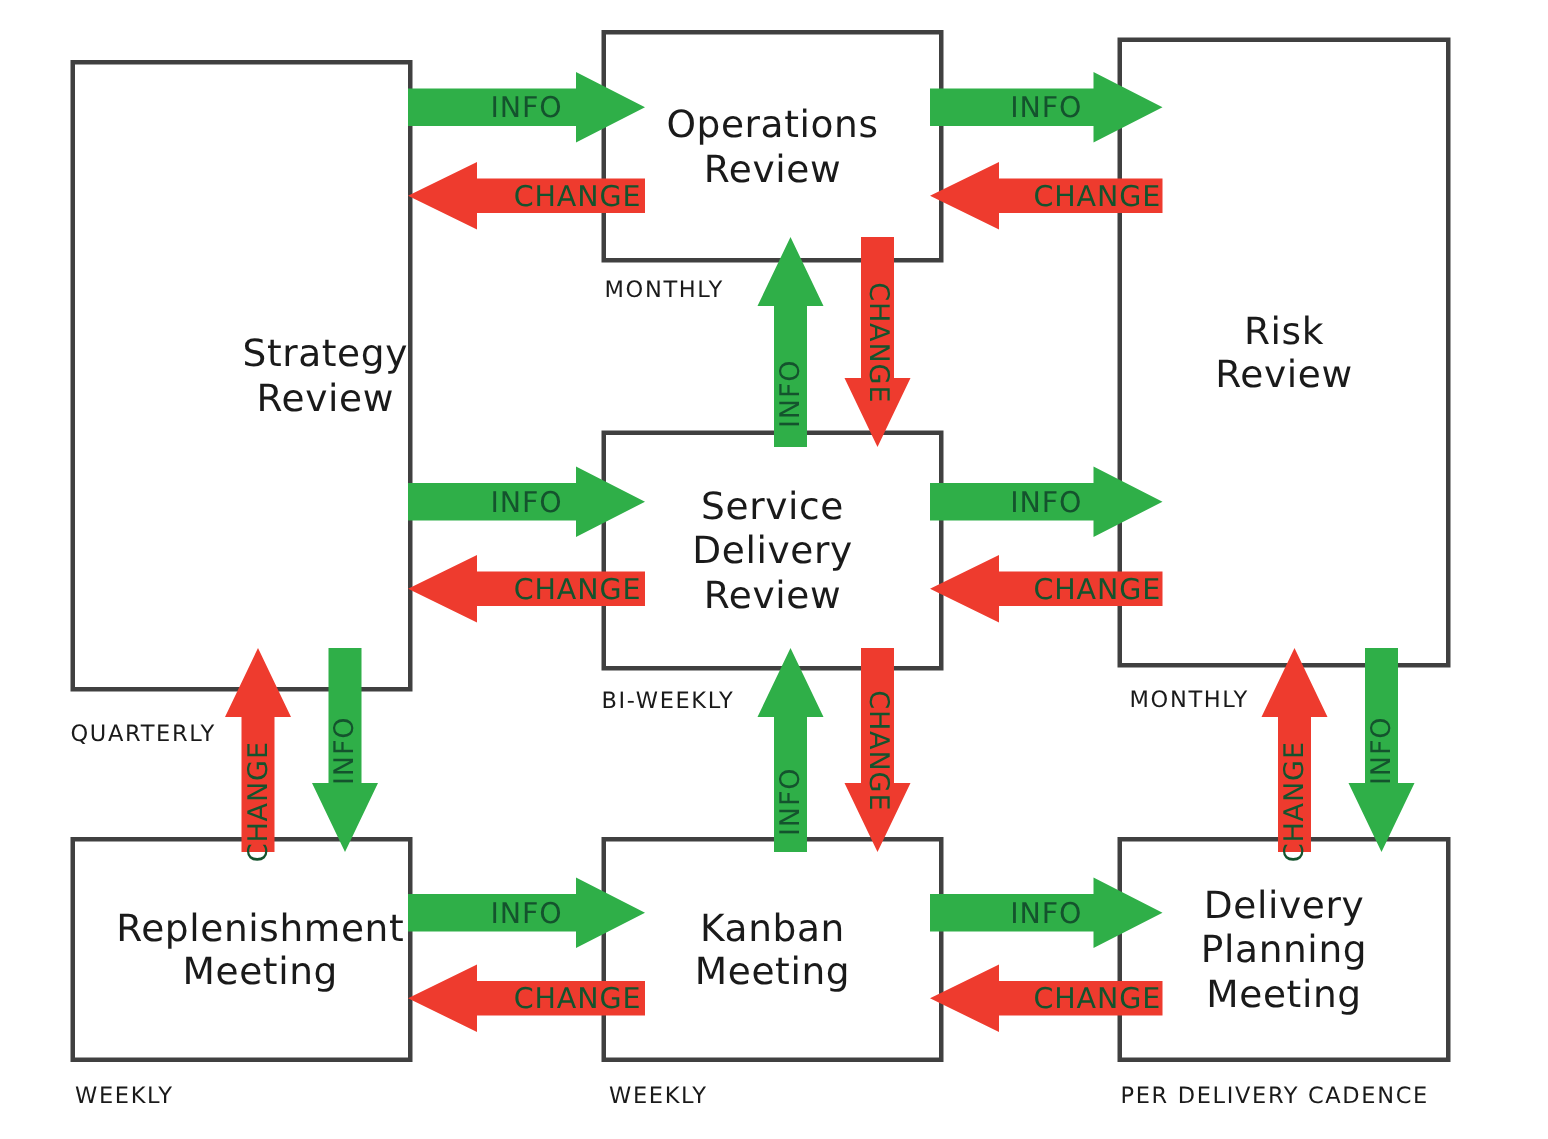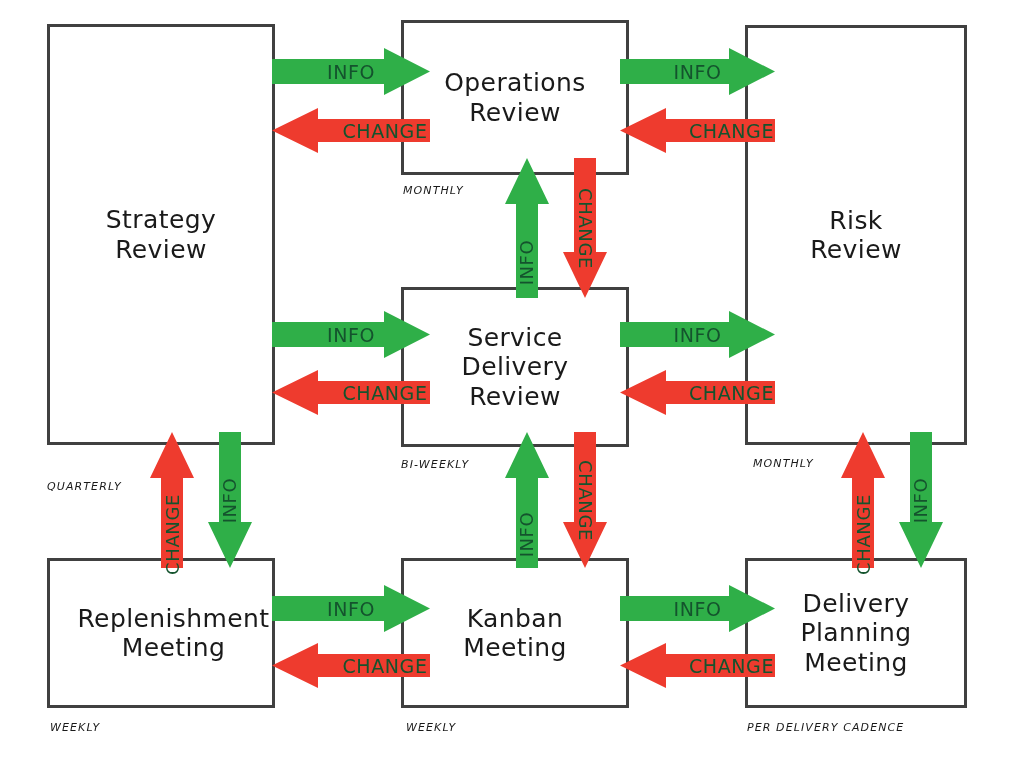--- a/index.html
+++ b/index.html
@@ -34,25 +34,24 @@
     text-align: center;
     letter-spacing: 0.4px;
     white-space: pre-line;
     font-weight: 400;
   }
 
   
   .cadence {
     position: absolute;
     font-family: "DejaVu Sans", sans-serif;
-    font-size: 11px;
+    font-size: 15px;
     letter-spacing: 1.1px;
     color: #1a1a1a;
     white-space: nowrap;
-    font-style: italic;
   }
 
   
   .arrow {
     position: absolute;
   }
   .arrow svg { display: block; overflow: visible; }
   .arrow .alabel {
     position: absolute;
     left: 0; top: 0;
@@ -70,21 +69,21 @@
   .arrow.vert .alabel { font-size: 18px; }
   .arrow.vert .alabel span { display: inline-block; }
   .rot-ccw span { transform: rotate(-90deg); }
   .rot-cw  span { transform: rotate(90deg); }
 </style>
 </head>
 <body>
 
 <div id="canvas">
 
-  <div class="box" style="left:47px; top:24px; width:228px; height:421px;">
+  <div class="box" style="left:47px; top:40px; width:228px; height:421px;justify-content:flex-end;">
     <div class="box-title">Strategy
 Review</div>
   </div>
 
   <div class="box" style="left:401px; top:20px; width:228px; height:155px;">
     <div class="box-title">Operations
 Review</div>
   </div>
 
   <div class="box" style="left:745px; top:25px; width:222px; height:420px;">

